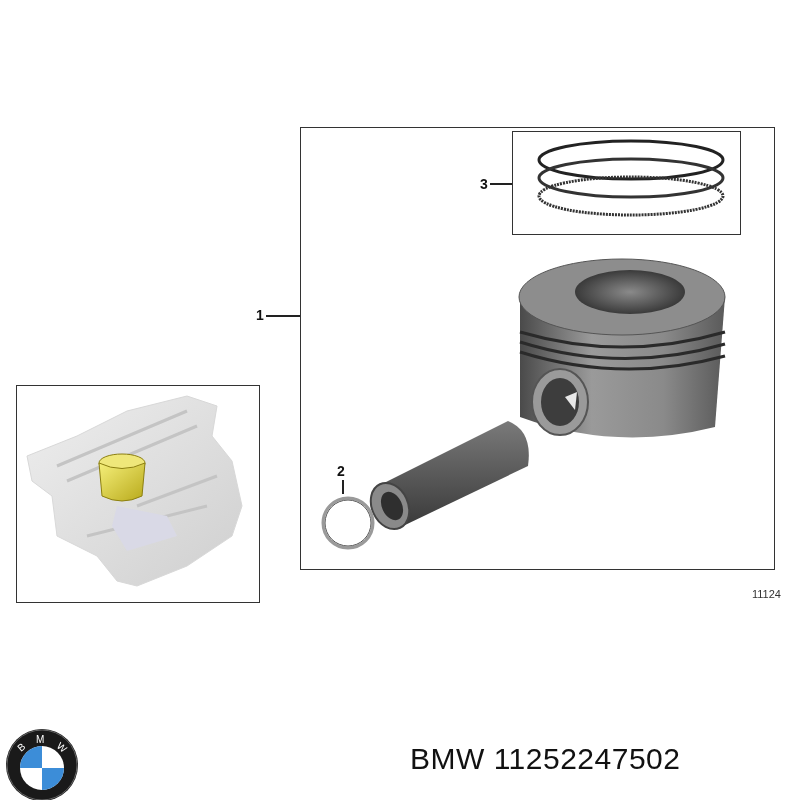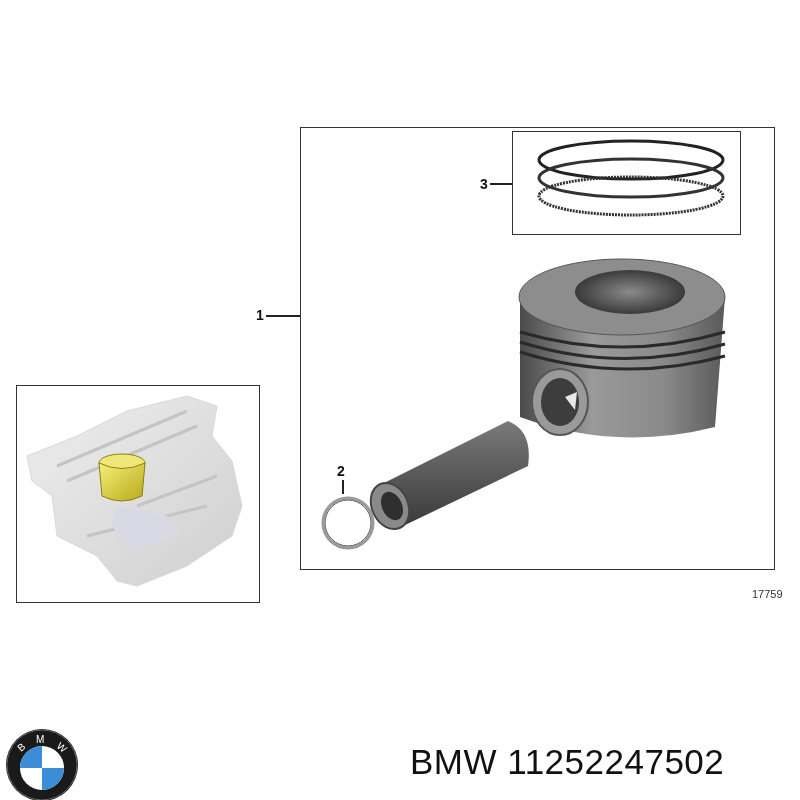--- a/index.html
+++ b/index.html
@@ -1,21 +1,21 @@
 <!DOCTYPE html>
 <html><head>
 <meta charset="utf-8">
 <style>
   html, body { margin:0; padding:0; background:#ffffff; }
   body { width:800px; height:800px; position:relative; overflow:hidden; font-family:"Liberation Sans", sans-serif; }
   .abs { position:absolute; }
   .box { position:absolute; border:1.5px solid #333; box-sizing:border-box; background:#fff; }
   .callout { position:absolute; font-family:"Liberation Sans", sans-serif; font-weight:bold; font-size:14px; color:#111; }
   .fignum { position:absolute; font-size:11px; color:#333; }
-  .partno { position:absolute; font-size:35px; color:#111; letter-spacing:0.5px; }
+  .partno { position:absolute; font-size:30px; color:#111; letter-spacing:0.5px; }
 </style>
 </head>
 <body>
 
 <div class="box" style="left:16px;top:385px;width:244px;height:218px;">
   <svg width="240" height="214" viewBox="0 0 240 214">
     <defs>
       <linearGradient id="eng" x1="0" y1="0" x2="1" y2="1">
         <stop offset="0" stop-color="#eeeeee"></stop>
           <stop offset="1" stop-color="#cfcfcf"></stop>
@@ -86,21 +86,21 @@
   <ellipse cx="24" cy="90" rx="10" ry="15" transform="rotate(-25 24 90)" fill="#2f2f2f"></ellipse>
 </svg>
 
 <div class="callout" style="left:337px;top:463px;">2</div>
 <div class="abs" style="left:342px;top:480px;width:1.5px;height:14px;background:#222;"></div>
 <svg class="abs" style="left:318px;top:494px;" width="60" height="58" viewBox="0 0 60 58">
   <ellipse cx="30" cy="29" rx="25" ry="25" fill="none" stroke="#9a9a9a" stroke-width="3"></ellipse>
   <ellipse cx="30" cy="29" rx="23" ry="23" fill="none" stroke="#555" stroke-width="1"></ellipse>
 </svg>
 
-<div class="fignum" style="left:752px;top:588px;">17759</div>
+<div class="fignum" style="left:752px;top:588px;">11124</div>
 
 <svg class="abs" style="left:2px;top:728px;" width="80" height="74" viewBox="0 0 80 74">
   <circle cx="40" cy="37" r="36" fill="#1a1a1a"></circle>
   <circle cx="40" cy="37" r="35" fill="none" stroke="#666" stroke-width="1"></circle>
   <text x="19" y="24" font-family="Liberation Sans, sans-serif" font-size="10" fill="#fff" transform="rotate(-40 19 24)">B</text>
   <text x="34" y="15" font-family="Liberation Sans, sans-serif" font-size="10" fill="#fff">M</text>
   <text x="54" y="19" font-family="Liberation Sans, sans-serif" font-size="10" fill="#fff" transform="rotate(40 54 19)">W</text>
   <circle cx="40" cy="40" r="22" fill="#fff"></circle>
   <path d="M40 40 L40 18 A22 22 0 0 0 18 40 Z" fill="#3c8dd8"></path>
   <path d="M40 40 L62 40 A22 22 0 0 1 40 62 Z" fill="#3c8dd8"></path>

